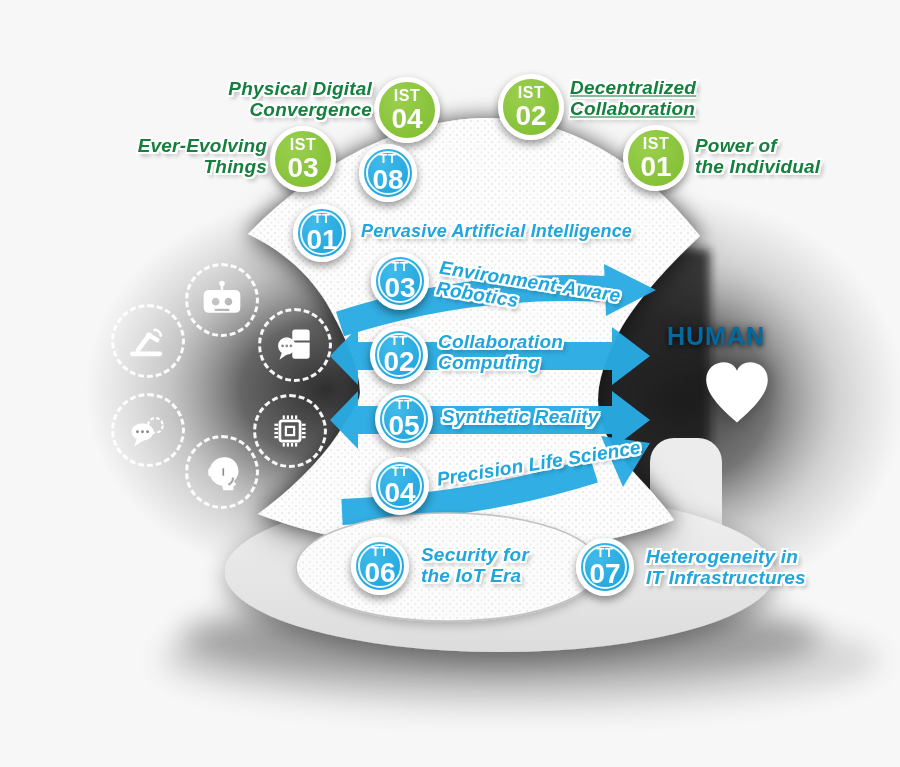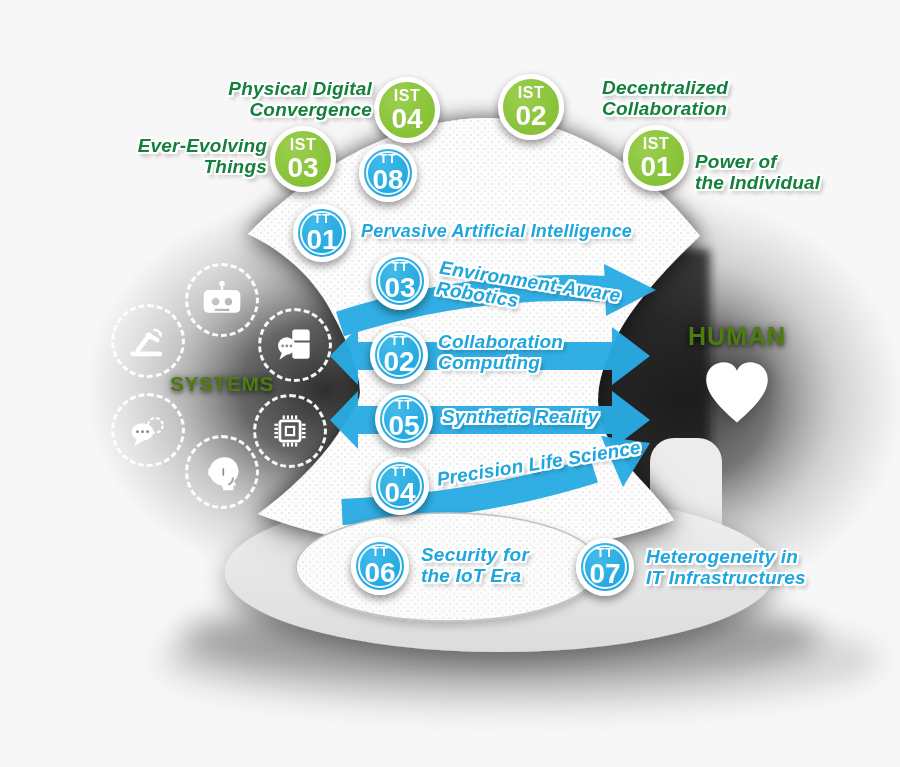--- a/index.html
+++ b/index.html
@@ -27,21 +27,21 @@
                      3px 4px 4px rgba(0,0,0,.32);}
   .label.green{color:#15803d;}
   .label.blue{color:#1FA6DE;}
   .label.alignr{text-align:right;}
   .label.rot-cw{transform:translateY(-50%) rotate(9deg);transform-origin:left center;}
   .label.rot-ccw{transform:translateY(-50%) rotate(-9deg);transform-origin:left center;}
 
   
   .icon-ring{position:absolute;width:68px;height:68px;border:3px dashed rgba(255,255,255,.95);
          border-radius:50%;display:flex;align-items:center;justify-content:center;}
-  .group-label{position:absolute;color:#4d7c0f;font-weight:700;text-align:center;
+  .group-label{position:absolute;color:#0369a1;font-weight:700;
          text-shadow:0 0 8px rgba(0,0,0,.55),0 2px 4px rgba(0,0,0,.45);}
   .systems-label{left:152px;top:372px;width:140px;font-size:21px;letter-spacing:.5px;}
   .human-label{left:667px;top:322px;width:140px;font-size:25px;letter-spacing:1px;}
   .heart{position:absolute;left:700px;top:358px;filter:drop-shadow(0 0 10px rgba(0,0,0,.35));}
 </style>
 </head>
 <body>
 
 <div class="stage">
 
@@ -184,21 +184,20 @@
     </svg>
   </div>
   <div class="icon-ring" style="left:185px;top:435px;">
     <svg width="44" height="44" viewBox="0 0 48 48">
       <path fill="#fff" d="M28,8 a15,15 0 0,1 9,26 l2.5,4 -3,1.2 v4.8 h-11 l-1.5,-5 a15,15 0 0,1 4,-31 Z"></path>
       <rect x="9" y="19" width="15" height="10" rx="3.5" fill="#fff"></rect>
       <rect x="24.5" y="20" width="1.8" height="8" fill="rgba(0,0,0,0.45)"></rect>
       <path d="M36,30 a9,9 0 0,1 -5,8" stroke="rgba(0,0,0,0.35)" stroke-width="2.4" fill="none"></path>
     </svg>
   </div>
-  <div class="group-label systems-label">SYSTEMS</div>
 
   <div class="group-label human-label">HUMAN</div>
   <svg class="heart" width="74" height="68" viewBox="0 0 100 95">
     <path fill="#fff" d="M50,90 C22,66 7,48 7,30 C7,15 19,6 32,6 C41,6 47.5,11 50,18
       C52.5,11 59,6 68,6 C81,6 93,15 93,30 C93,48 78,66 50,90 Z"></path>
   </svg>
 
   <div class="badge ist" style="left:374px;top:77px;">
     <span class="pfx">IST</span>
     <span class="num">04</span>
@@ -244,25 +243,25 @@
     <span class="pfx">TT</span>
     <span class="num">06</span>
   </div>
   <div class="badge tt" style="left:576px;top:538px;">
     <span class="pfx">TT</span>
     <span class="num">07</span>
   </div>
 
   <div class="label green alignr" style="right:528px;top:100px;">Physical Digital
 Convergence</div>
-  <div class="label green" style="left:602px;top:99px;">Decentralized
+  <div class="label green" style="left:570px;top:99px;text-decoration:underline;">Decentralized
 Collaboration</div>
   <div class="label green alignr" style="right:633px;top:157px;">Ever-Evolving
 Things</div>
-  <div class="label green" style="left:695px;top:173px;">Power of
+  <div class="label green" style="left:695px;top:157px;">Power of
 the Individual</div>
 
   <div class="label blue" style="left:361px;top:232px;font-size:18px;">Pervasive Artificial Intelligence</div>
   <div class="label blue rot-cw" style="left:438px;top:278px;">Environment-Aware
 Robotics</div>
   <div class="label blue" style="left:438px;top:353px;">Collaboration
 Computing</div>
   <div class="label blue" style="left:442px;top:417px;">Synthetic Reality</div>
   <div class="label blue rot-ccw" style="left:437px;top:480px;">Precision Life Science</div>
   <div class="label blue" style="left:421px;top:566px;">Security for

